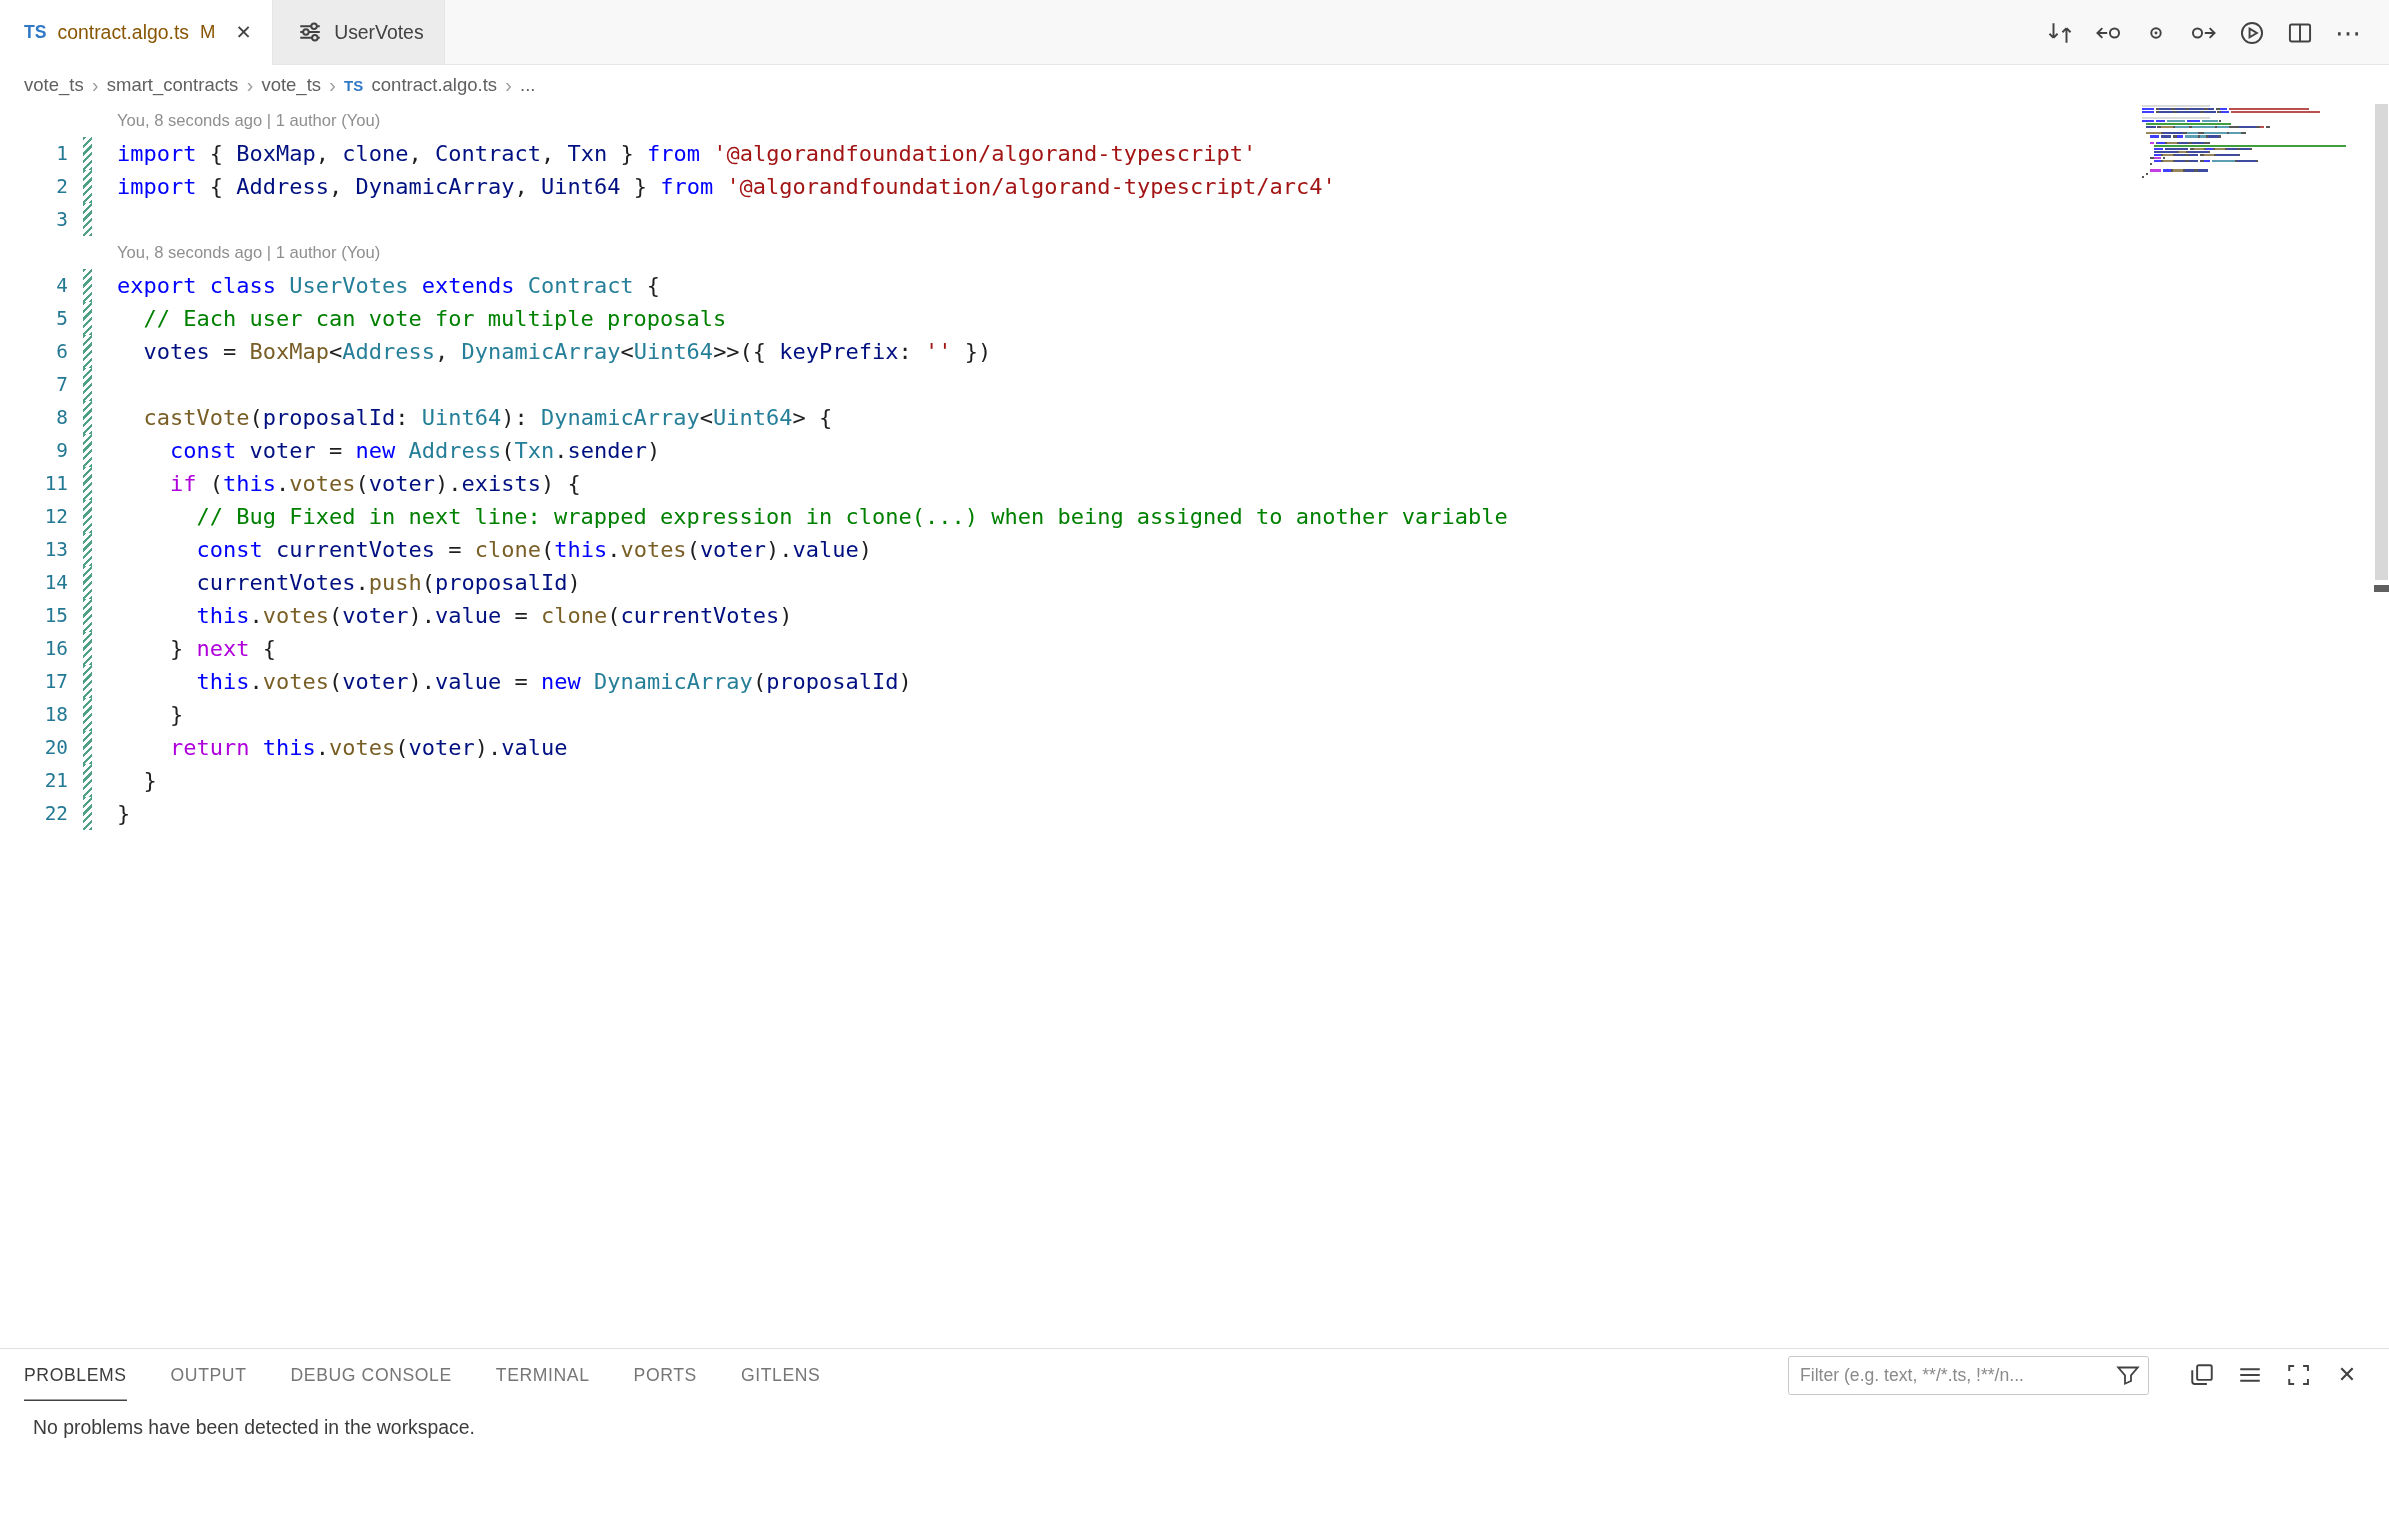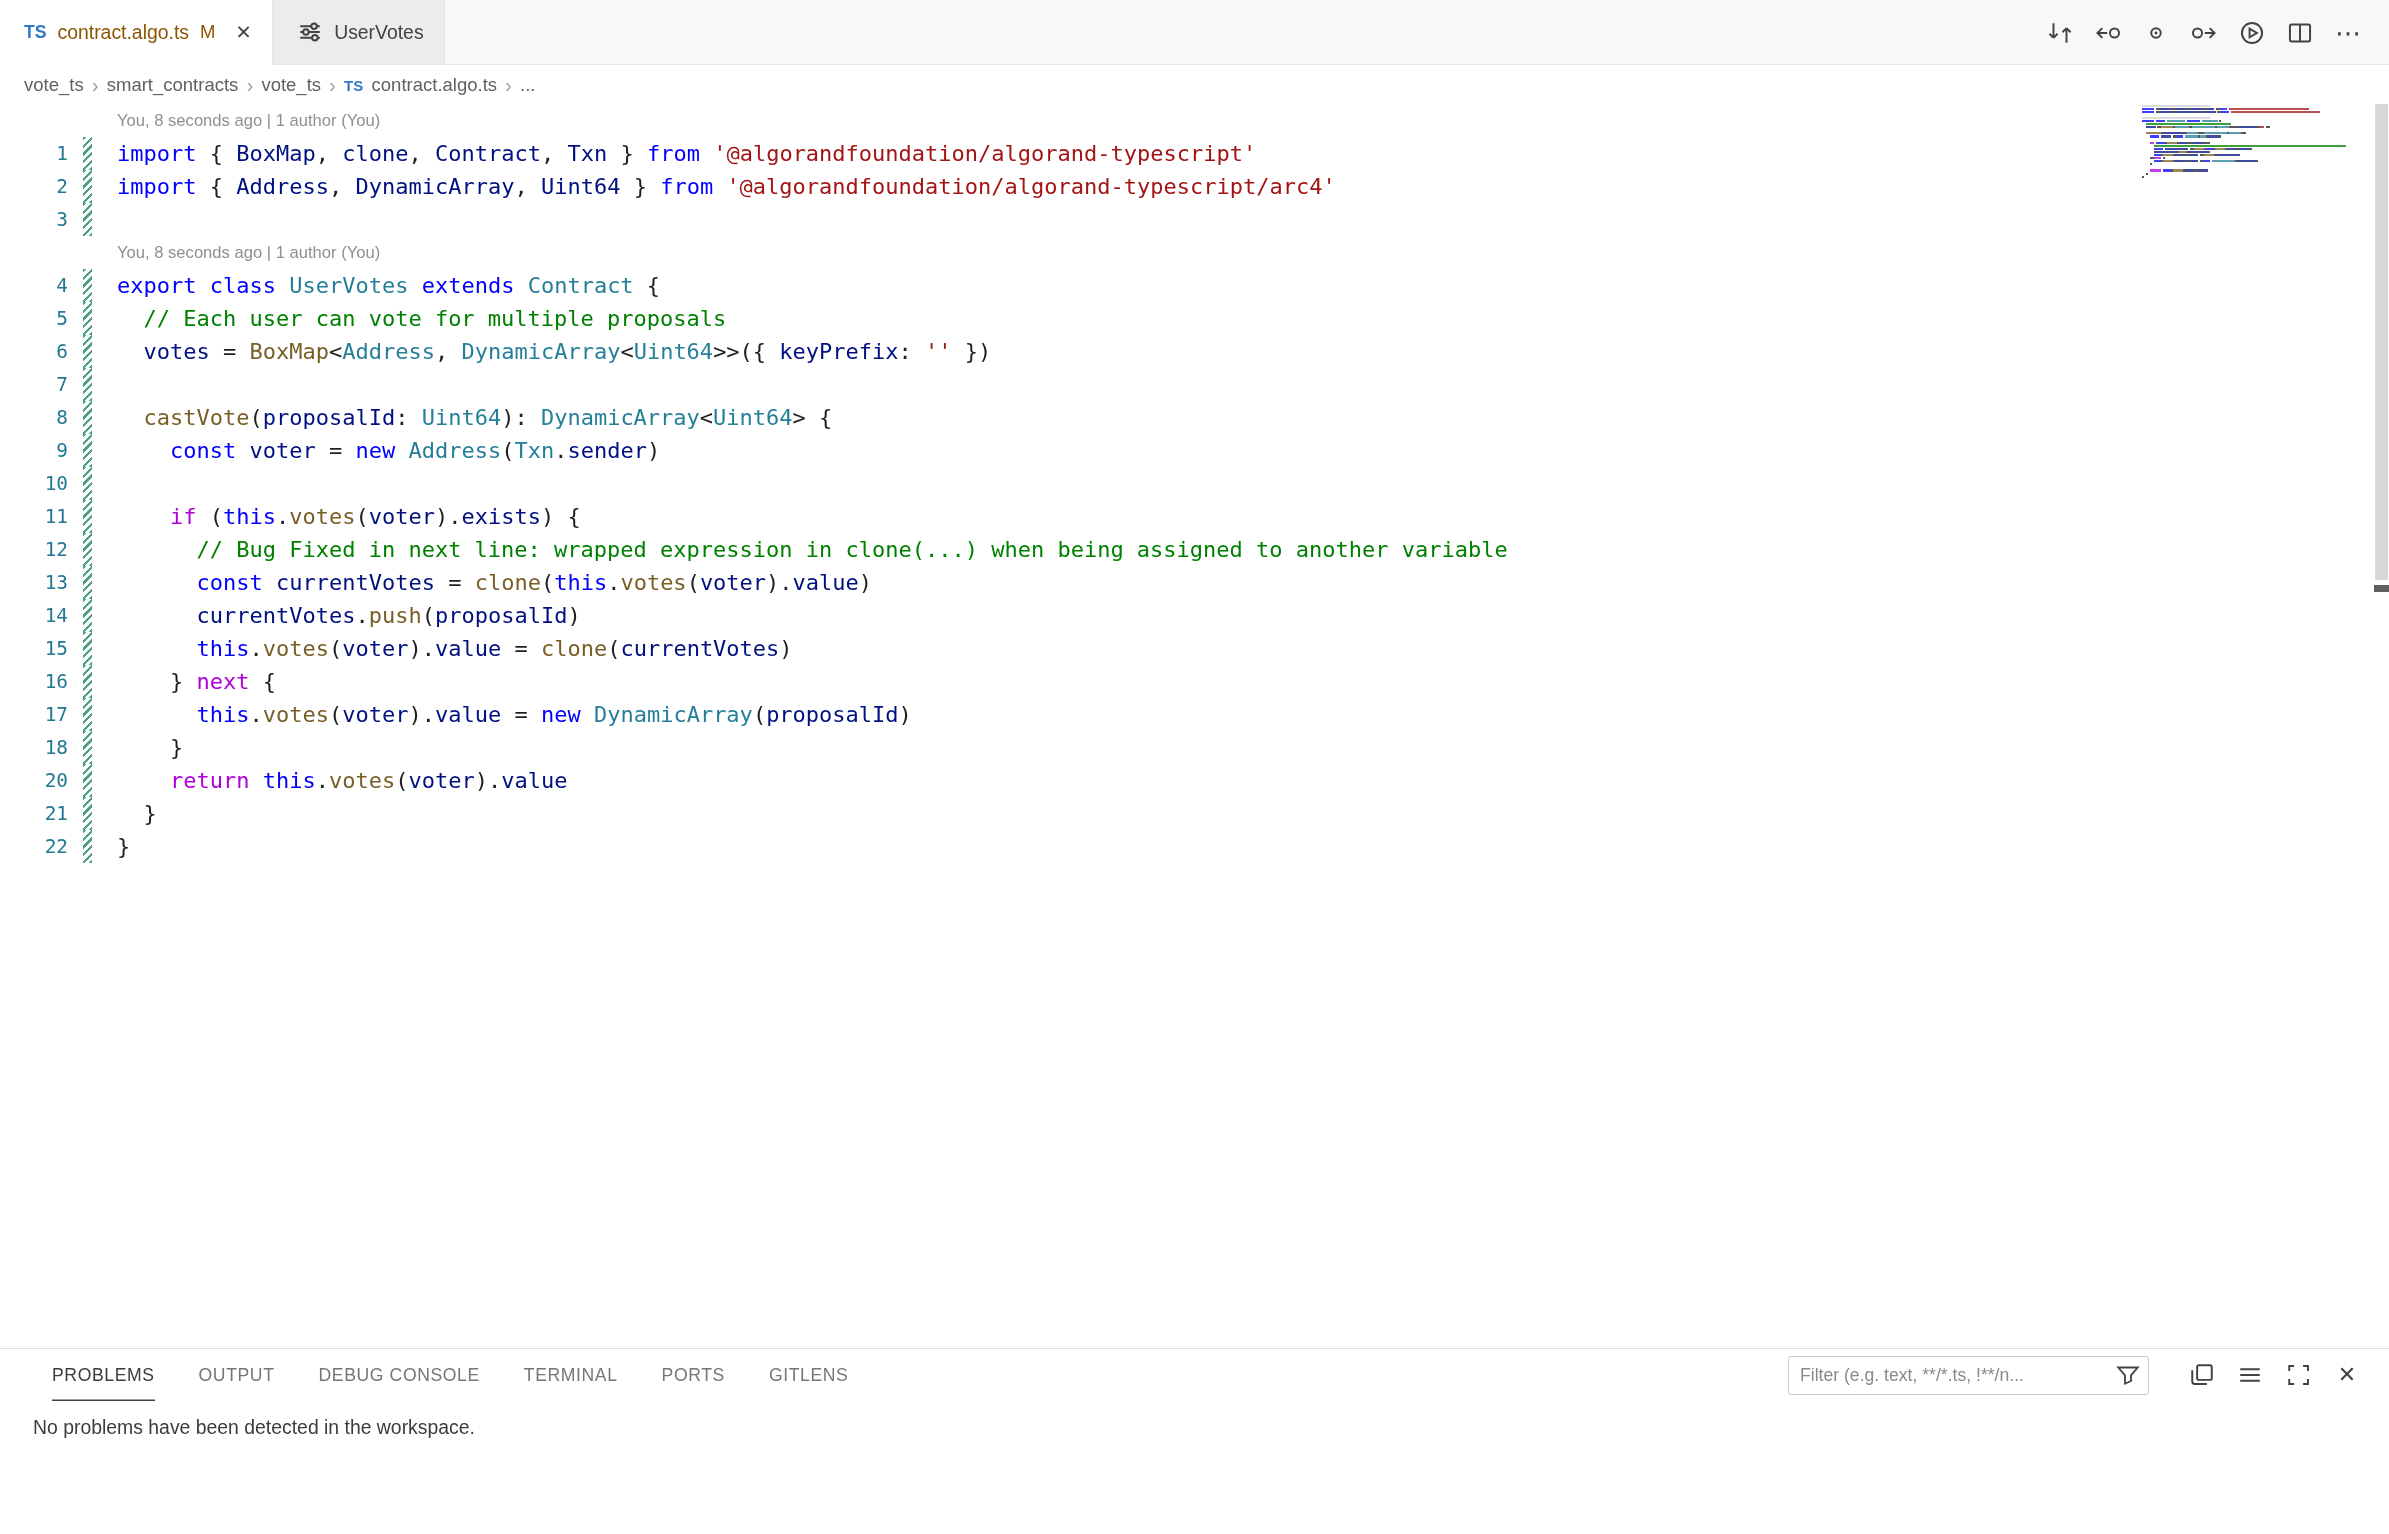--- a/index.html
+++ b/index.html
@@ -73,21 +73,21 @@
   
   .scrollbar { position:absolute; top:104px; right:0; width:15px; bottom:187px; }
   .scroll-thumb { position:absolute; top:0; right:0.9px; width:13px; height:476px; background:rgba(100,100,100,.25); }
   .overview-marker { position:absolute; top:481px; right:0; width:15px; height:7.4px; background:#5f5f5f; }
 
   
   .panel {
     position:absolute; top:1348px; left:0; right:0; height:187px;
     background:#ffffff; border-top:0.9px solid #e0e0e0;
   }
-  .panel-header { position:relative; height:52px; display:flex; align-items:center; padding-left:52px; gap:44px; }
+  .panel-header { position:relative; height:52px; display:flex; align-items:center; padding-left:24px; gap:44px; }
   .ptab {
     height:52px; display:flex; align-items:center;
     font-size:17.6px; letter-spacing:0.6px; color:#767676; cursor:pointer; white-space:nowrap;
   }
   .ptab.active { color:#3b3b3b; box-shadow: inset 0 -1.4px 0 #424242; }
   .panel-filter {
     position:absolute; right:240px; top:6.5px; width:361px; height:39px;
   }
   .panel-filter input {
     width:100%; height:100%; border:0.9px solid #c8c8c8; border-radius:2.8px;
@@ -184,21 +184,20 @@
       <div class="row"><span class="ln">1</span><span class="stripe"></span><span class="code"><span style="color: var(--c-keyword);">import</span><span style="color: var(--c-plain);"> { </span><span style="color: var(--c-variable);">BoxMap</span><span style="color: var(--c-plain);">, </span><span style="color: var(--c-variable);">clone</span><span style="color: var(--c-plain);">, </span><span style="color: var(--c-variable);">Contract</span><span style="color: var(--c-plain);">, </span><span style="color: var(--c-variable);">Txn</span><span style="color: var(--c-plain);"> } </span><span style="color: var(--c-keyword);">from</span><span style="color: var(--c-plain);"> </span><span style="color: var(--c-string);">'@algorandfoundation/algorand-typescript'</span></span></div>
       <div class="row"><span class="ln">2</span><span class="stripe"></span><span class="code"><span style="color: var(--c-keyword);">import</span><span style="color: var(--c-plain);"> { </span><span style="color: var(--c-variable);">Address</span><span style="color: var(--c-plain);">, </span><span style="color: var(--c-variable);">DynamicArray</span><span style="color: var(--c-plain);">, </span><span style="color: var(--c-variable);">Uint64</span><span style="color: var(--c-plain);"> } </span><span style="color: var(--c-keyword);">from</span><span style="color: var(--c-plain);"> </span><span style="color: var(--c-string);">'@algorandfoundation/algorand-typescript/arc4'</span></span></div>
       <div class="row"><span class="ln">3</span><span class="stripe"></span><span class="code"></span></div>
       <div class="row"><span class="cl-text">You, 8 seconds ago | 1 author (You)</span></div>
       <div class="row"><span class="ln">4</span><span class="stripe"></span><span class="code"><span style="color: var(--c-keyword);">export</span><span style="color: var(--c-plain);"> </span><span style="color: var(--c-keyword);">class</span><span style="color: var(--c-plain);"> </span><span style="color: var(--c-type);">UserVotes</span><span style="color: var(--c-plain);"> </span><span style="color: var(--c-keyword);">extends</span><span style="color: var(--c-plain);"> </span><span style="color: var(--c-type);">Contract</span><span style="color: var(--c-plain);"> {</span></span></div>
       <div class="row"><span class="ln">5</span><span class="stripe"></span><span class="code"><span style="color: var(--c-comment);">  // Each user can vote for multiple proposals</span></span></div>
       <div class="row"><span class="ln">6</span><span class="stripe"></span><span class="code"><span style="color: var(--c-plain);">  </span><span style="color: var(--c-variable);">votes</span><span style="color: var(--c-plain);"> = </span><span style="color: var(--c-function);">BoxMap</span><span style="color: var(--c-plain);">&lt;</span><span style="color: var(--c-type);">Address</span><span style="color: var(--c-plain);">, </span><span style="color: var(--c-type);">DynamicArray</span><span style="color: var(--c-plain);">&lt;</span><span style="color: var(--c-type);">Uint64</span><span style="color: var(--c-plain);">&gt;&gt;({ </span><span style="color: var(--c-variable);">keyPrefix</span><span style="color: var(--c-plain);">: </span><span style="color: var(--c-string);">''</span><span style="color: var(--c-plain);"> })</span></span></div>
       <div class="row"><span class="ln">7</span><span class="stripe"></span><span class="code"></span></div>
       <div class="row"><span class="ln">8</span><span class="stripe"></span><span class="code"><span style="color: var(--c-plain);">  </span><span style="color: var(--c-function);">castVote</span><span style="color: var(--c-plain);">(</span><span style="color: var(--c-variable);">proposalId</span><span style="color: var(--c-plain);">: </span><span style="color: var(--c-type);">Uint64</span><span style="color: var(--c-plain);">): </span><span style="color: var(--c-type);">DynamicArray</span><span style="color: var(--c-plain);">&lt;</span><span style="color: var(--c-type);">Uint64</span><span style="color: var(--c-plain);">&gt; {</span></span></div>
       <div class="row"><span class="ln">9</span><span class="stripe"></span><span class="code"><span style="color: var(--c-plain);">    </span><span style="color: var(--c-keyword);">const</span><span style="color: var(--c-plain);"> </span><span style="color: var(--c-variable);">voter</span><span style="color: var(--c-plain);"> = </span><span style="color: var(--c-keyword);">new</span><span style="color: var(--c-plain);"> </span><span style="color: var(--c-type);">Address</span><span style="color: var(--c-plain);">(</span><span style="color: var(--c-type);">Txn</span><span style="color: var(--c-plain);">.</span><span style="color: var(--c-variable);">sender</span><span style="color: var(--c-plain);">)</span></span></div>
-      <div class="row"><span class="ln">10</span><span class="stripe"></span><span class="code"></span></div>
       <div class="row"><span class="ln">11</span><span class="stripe"></span><span class="code"><span style="color: var(--c-plain);">    </span><span style="color: var(--c-control);">if</span><span style="color: var(--c-plain);"> (</span><span style="color: var(--c-keyword);">this</span><span style="color: var(--c-plain);">.</span><span style="color: var(--c-function);">votes</span><span style="color: var(--c-plain);">(</span><span style="color: var(--c-variable);">voter</span><span style="color: var(--c-plain);">).</span><span style="color: var(--c-variable);">exists</span><span style="color: var(--c-plain);">) {</span></span></div>
       <div class="row"><span class="ln">12</span><span class="stripe"></span><span class="code"><span style="color: var(--c-comment);">      // Bug Fixed in next line: wrapped expression in clone(...) when being assigned to another variable</span></span></div>
       <div class="row"><span class="ln">13</span><span class="stripe"></span><span class="code"><span style="color: var(--c-plain);">      </span><span style="color: var(--c-keyword);">const</span><span style="color: var(--c-plain);"> </span><span style="color: var(--c-variable);">currentVotes</span><span style="color: var(--c-plain);"> = </span><span style="color: var(--c-function);">clone</span><span style="color: var(--c-plain);">(</span><span style="color: var(--c-keyword);">this</span><span style="color: var(--c-plain);">.</span><span style="color: var(--c-function);">votes</span><span style="color: var(--c-plain);">(</span><span style="color: var(--c-variable);">voter</span><span style="color: var(--c-plain);">).</span><span style="color: var(--c-variable);">value</span><span style="color: var(--c-plain);">)</span></span></div>
       <div class="row"><span class="ln">14</span><span class="stripe"></span><span class="code"><span style="color: var(--c-plain);">      </span><span style="color: var(--c-variable);">currentVotes</span><span style="color: var(--c-plain);">.</span><span style="color: var(--c-function);">push</span><span style="color: var(--c-plain);">(</span><span style="color: var(--c-variable);">proposalId</span><span style="color: var(--c-plain);">)</span></span></div>
       <div class="row"><span class="ln">15</span><span class="stripe"></span><span class="code"><span style="color: var(--c-plain);">      </span><span style="color: var(--c-keyword);">this</span><span style="color: var(--c-plain);">.</span><span style="color: var(--c-function);">votes</span><span style="color: var(--c-plain);">(</span><span style="color: var(--c-variable);">voter</span><span style="color: var(--c-plain);">).</span><span style="color: var(--c-variable);">value</span><span style="color: var(--c-plain);"> = </span><span style="color: var(--c-function);">clone</span><span style="color: var(--c-plain);">(</span><span style="color: var(--c-variable);">currentVotes</span><span style="color: var(--c-plain);">)</span></span></div>
       <div class="row"><span class="ln">16</span><span class="stripe"></span><span class="code"><span style="color: var(--c-plain);">    } </span><span style="color: var(--c-control);">next</span><span style="color: var(--c-plain);"> {</span></span></div>
       <div class="row"><span class="ln">17</span><span class="stripe"></span><span class="code"><span style="color: var(--c-plain);">      </span><span style="color: var(--c-keyword);">this</span><span style="color: var(--c-plain);">.</span><span style="color: var(--c-function);">votes</span><span style="color: var(--c-plain);">(</span><span style="color: var(--c-variable);">voter</span><span style="color: var(--c-plain);">).</span><span style="color: var(--c-variable);">value</span><span style="color: var(--c-plain);"> = </span><span style="color: var(--c-keyword);">new</span><span style="color: var(--c-plain);"> </span><span style="color: var(--c-type);">DynamicArray</span><span style="color: var(--c-plain);">(</span><span style="color: var(--c-variable);">proposalId</span><span style="color: var(--c-plain);">)</span></span></div>
       <div class="row"><span class="ln">18</span><span class="stripe"></span><span class="code"><span style="color: var(--c-plain);">    }</span></span></div>
       <div class="row"><span class="ln">20</span><span class="stripe"></span><span class="code"><span style="color: var(--c-plain);">    </span><span style="color: var(--c-control);">return</span><span style="color: var(--c-plain);"> </span><span style="color: var(--c-keyword);">this</span><span style="color: var(--c-plain);">.</span><span style="color: var(--c-function);">votes</span><span style="color: var(--c-plain);">(</span><span style="color: var(--c-variable);">voter</span><span style="color: var(--c-plain);">).</span><span style="color: var(--c-variable);">value</span></span></div>
       <div class="row"><span class="ln">21</span><span class="stripe"></span><span class="code"><span style="color: var(--c-plain);">  }</span></span></div>

